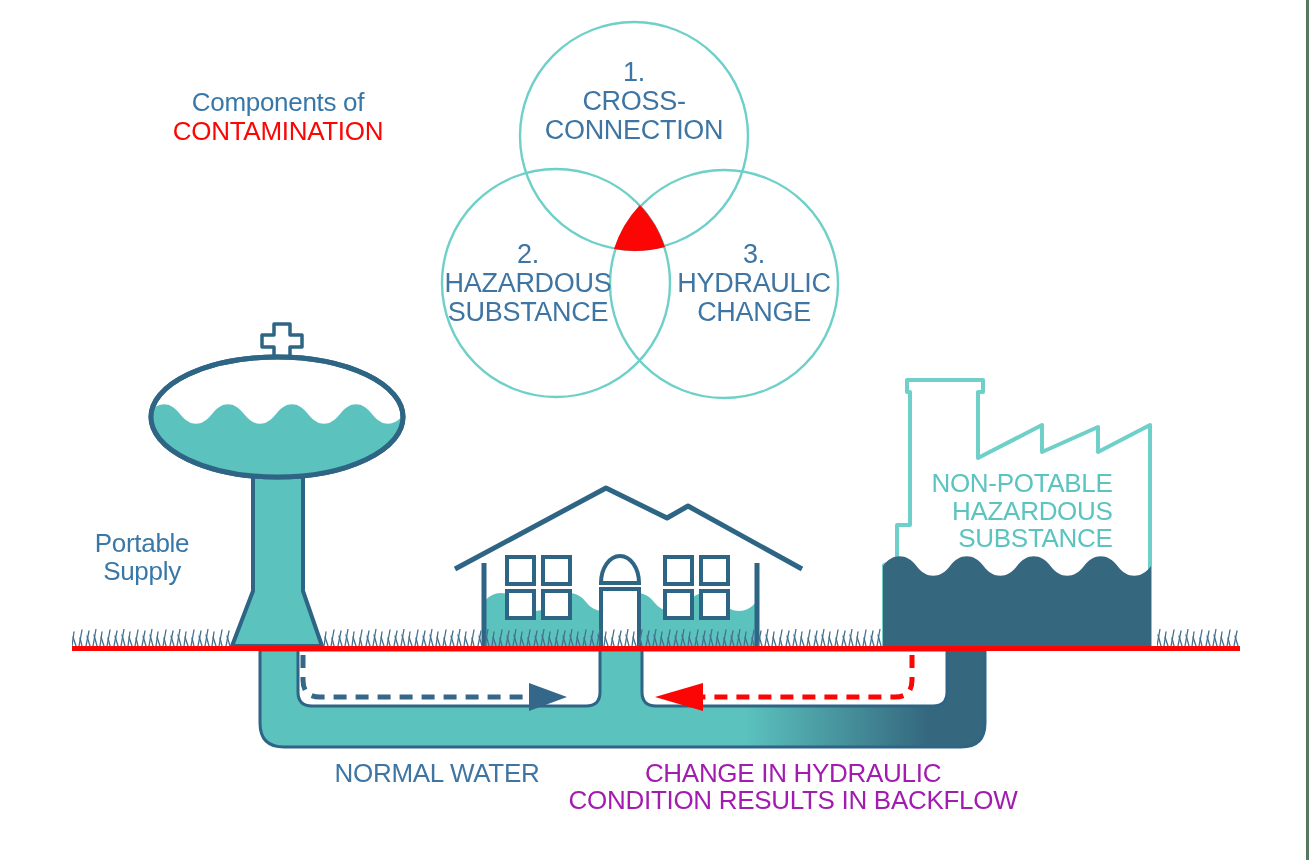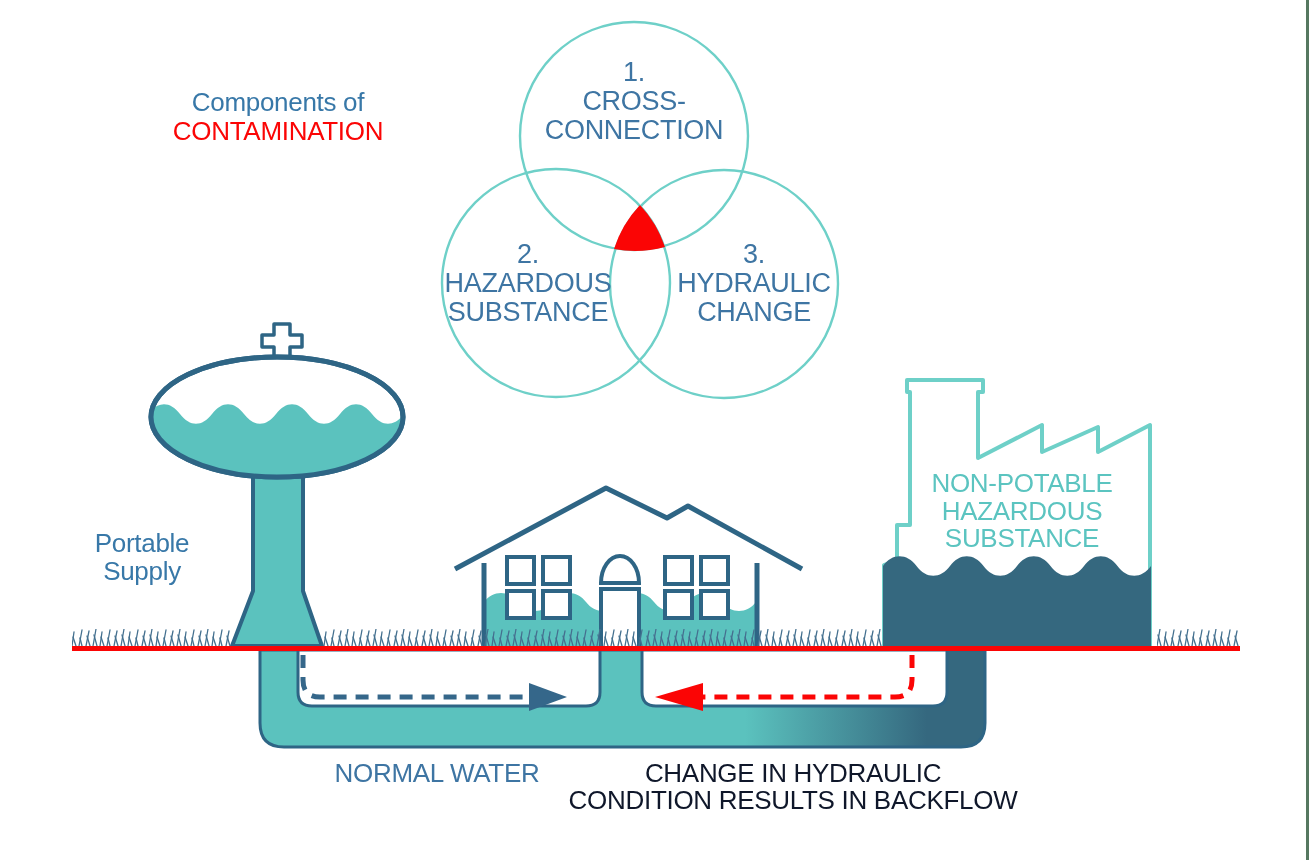--- a/index.html
+++ b/index.html
@@ -19,21 +19,21 @@
     letter-spacing:-0.3px;
     line-height:29px;
   }
   .venn-label{color:#3E75A3;font-size:27px;line-height:29px;}
   .heading{font-size:26px;line-height:29px;}
   .heading .l1{color:#3878A8;}
   .heading .l2{color:#FB0505;}
   .tower-label{color:#3878A8;font-size:26px;line-height:27.5px;margin-top:28px;}
   .factory-label{color:#5BC4C0;font-size:26px;line-height:27.5px;}
   .flow-label{color:#3E75A3;font-size:26px;line-height:27px;}
-  .backflow-label{color:#0f172a;font-size:26px;line-height:27px;}
+  .backflow-label{color:#a21caf;font-size:26px;line-height:27px;}
 </style>
 </head>
 <body>
 
 <div id="stage">
 
   <svg id="gfx" viewBox="0 0 1311 860" aria-hidden="true">
     <defs>
       <clipPath id="tankClip">
           <ellipse cx="277" cy="417" rx="126" ry="60"></ellipse>
@@ -142,21 +142,21 @@
     <div>3.</div>
     <div>HYDRAULIC</div>
     <div>CHANGE</div>
   </div>
 
   <div class="lbl tower-label" style="left:142px;top:502px;">
     <div>Portable</div>
     <div>Supply</div>
   </div>
 
-  <div class="lbl factory-label" style="left:1022px;top:470px;">
+  <div class="lbl factory-label" style="left:1022px;top:470px;text-align:right;">
     <div>NON-POTABLE</div>
     <div>HAZARDOUS</div>
     <div>SUBSTANCE</div>
   </div>
 
   <div class="lbl flow-label" style="left:437px;top:760px;">
     <div>NORMAL WATER</div>
   </div>
 
   <div class="lbl backflow-label" style="left:793px;top:760px;">

